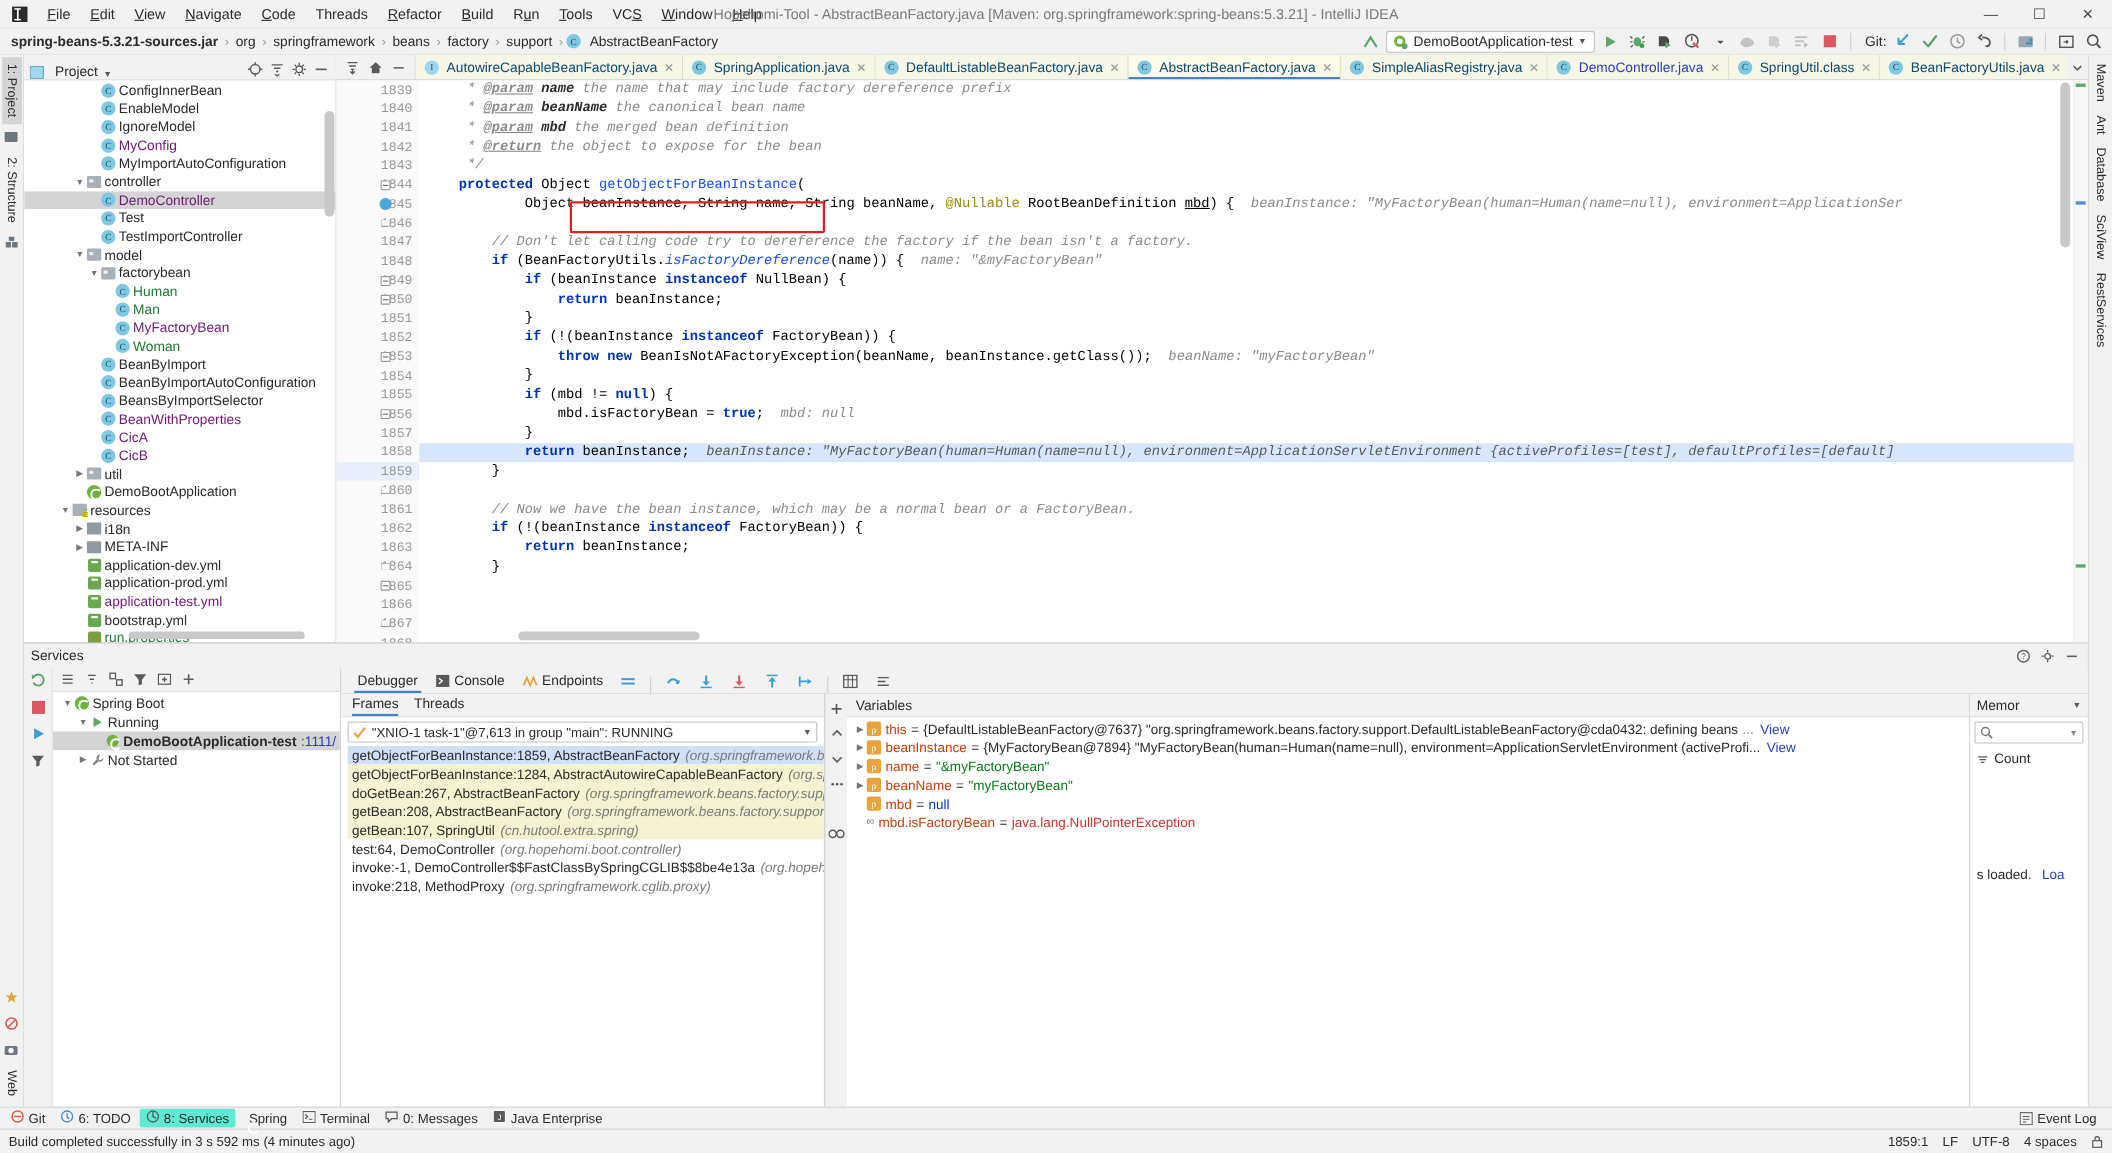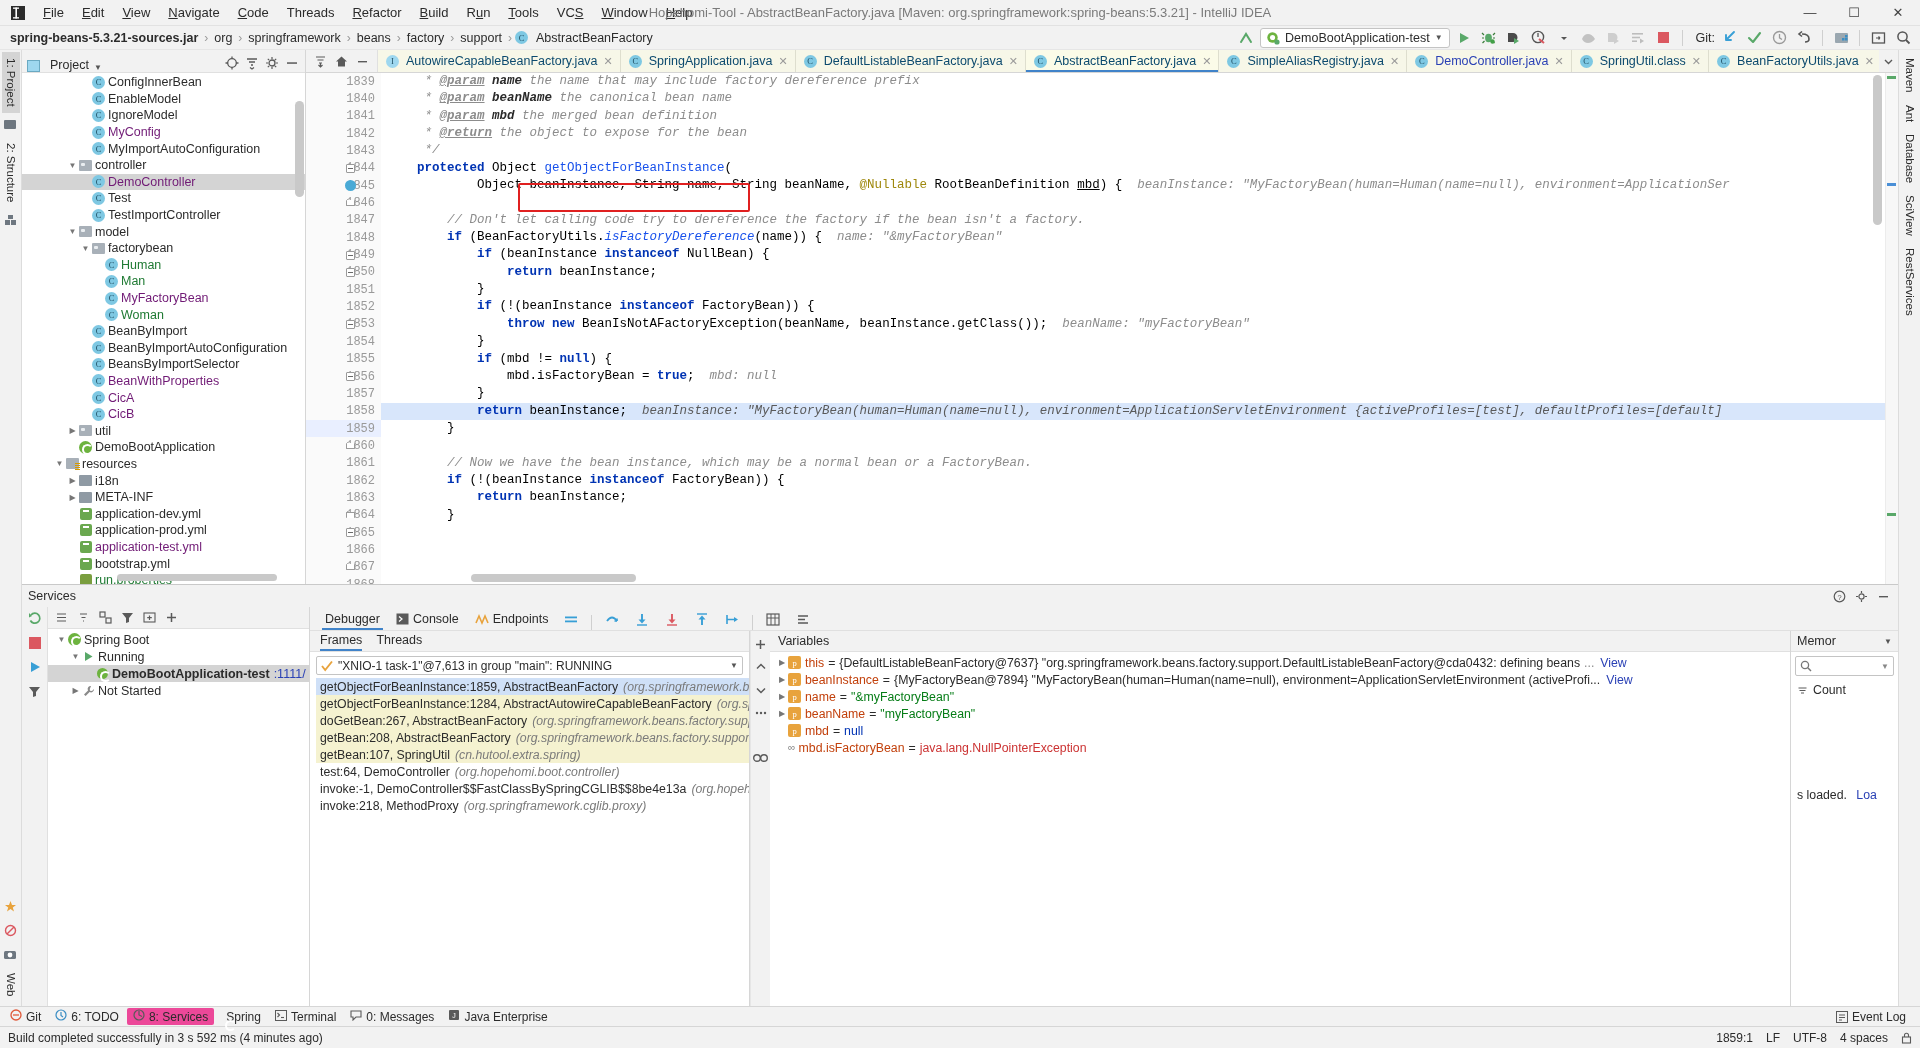--- a/index.html
+++ b/index.html
@@ -187,21 +187,21 @@
   .vlink{color:#2a41b5;text-decoration:none;margin-left:6px;}
   .memor{width:108px;flex:none;border-left:1px solid #d6d6d6;background:#fff;display:flex;flex-direction:column;}
   .memor-head{height:21px;display:flex;align-items:center;padding:0 6px;font-size:12.5px;background:#f2f2f2;border-bottom:1px solid #e0e0e0;}
   .srchbox{margin:4px;height:20px;border:1px solid #c4c4c4;border-radius:2px;display:flex;align-items:center;padding:0 4px;gap:4px;}
   .cnt-row{display:flex;align-items:center;gap:5px;padding:3px 6px;font-size:12.3px;}
 
   
   .toolstrip { height:20px; background:#f2f2f2; border-top:1px solid #d6d6d6; display:flex; align-items:center;
      gap:2px; padding:0 4px; flex:none; font-size:12px;}
   .tsi{display:flex;align-items:center;gap:4px;padding:1px 6px;border-radius:2px;white-space:nowrap;}
-  .tsi.active{background:#ec4899;}
+  .tsi.active{background:#5eead4;}
   .ts-right{margin-left:auto;display:flex;align-items:center;gap:6px;padding-right:4px;}
   .statusbar { height:22px; background:#f2f2f2; border-top:1px solid #d6d6d6; display:flex; align-items:center;
      padding:0 8px; font-size:12px; color:#2b2b2b; flex:none;}
   .sb-right{margin-left:auto;display:flex;align-items:center;gap:13px;color:#2b2b2b;}
 
   .icosvg{display:block;}
 </style>
 </head>
 <body>
 

